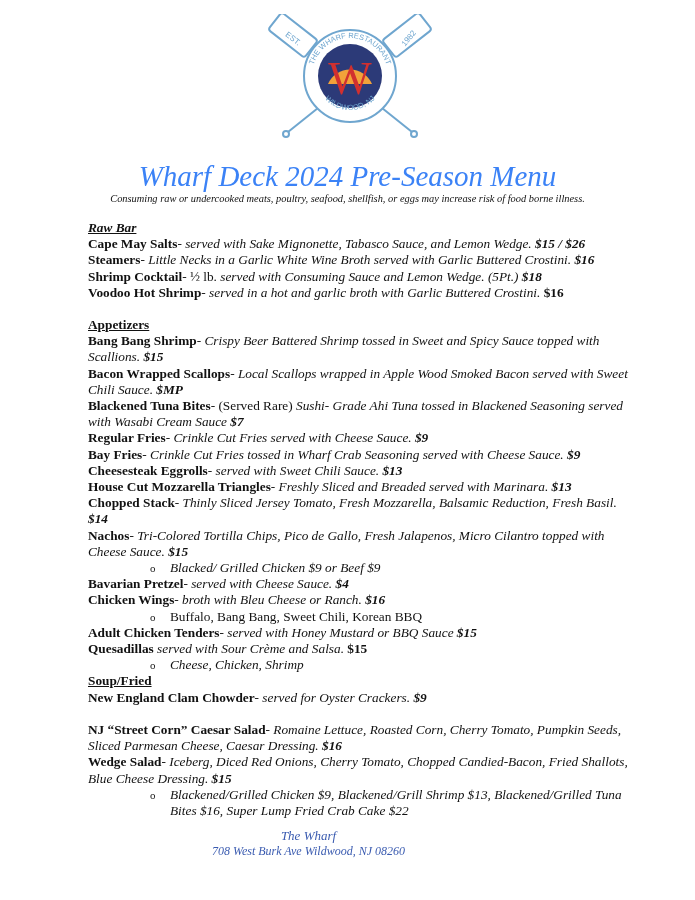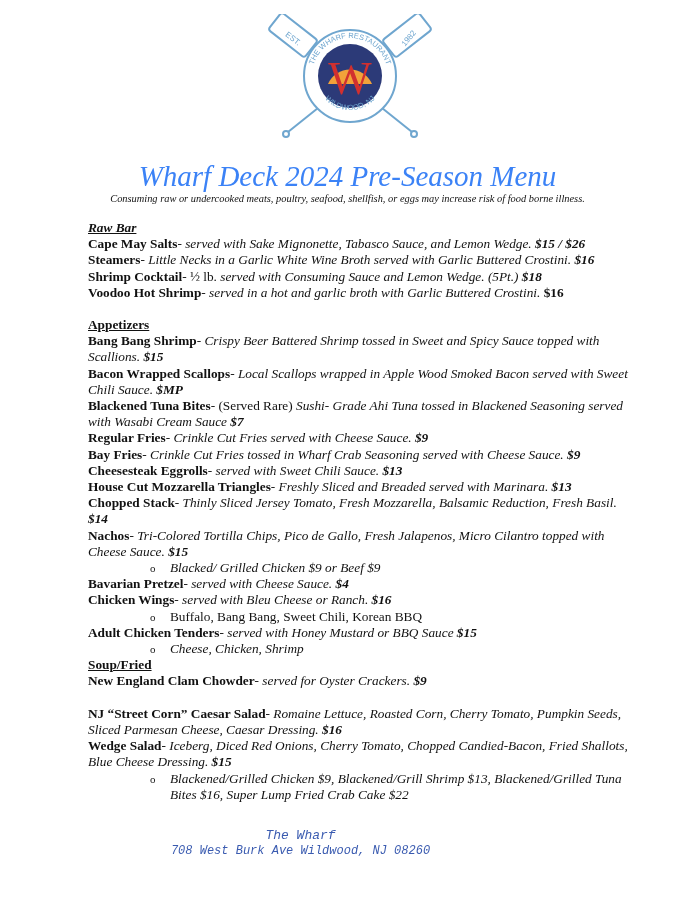--- a/index.html
+++ b/index.html
@@ -14,21 +14,21 @@
   .item .name { font-weight:bold; }
   .item .desc { font-style:italic; }
   .item .plain { font-style:normal; }
   .item .price { font-weight:bold; font-style:italic; }
   .item .price.upright { font-style:normal; }
   .u { font-style:normal; }
   .gap { height:16px; }
   .sub { position:relative; padding-left:82px; }
   .sub .bullet { position:absolute; left:62px; top:0; font-size:11px; font-style:normal; }
   .sub.italic { font-style:italic; }
-  .footer { position:absolute; left:0; width:601px; top:828px; text-align:center; font-family:Liberation Mono, monospace; color:#3a5bb0; font-style:italic; }
+  .footer { position:absolute; left:8px; width:601px; top:828px; text-align:center; font-family:Liberation Serif, serif; color:#3a5bb0; font-style:italic; }
   .footer .fname { font-size:13px; line-height:16px; }
   .footer .faddr { font-size:12px; line-height:15px; }
 </style>
 </head>
 <body>
 
 <div class="logo">
   <svg width="176" height="126" viewBox="0 0 176 126" xmlns="http://www.w3.org/2000/svg">
     <g stroke="#6fa6cf" stroke-width="2" fill="#ffffff">
 
@@ -74,23 +74,24 @@
   <div class="item"><span class="name">Bacon Wrapped Scallops</span><span class="desc">- Local Scallops wrapped in Apple Wood Smoked Bacon served with Sweet Chili Sauce. </span><span class="price">$MP</span></div>
   <div class="item"><span class="name">Blackened Tuna Bites</span><span class="plain">- </span><span class="u">(Served Rare)</span><span class="desc"> Sushi- Grade Ahi Tuna tossed in Blackened Seasoning served with Wasabi Cream Sauce </span><span class="price">$7</span></div>
   <div class="item"><span class="name">Regular Fries</span><span class="desc">- Crinkle Cut Fries served with Cheese Sauce. </span><span class="price">$9</span></div>
   <div class="item"><span class="name">Bay Fries</span><span class="desc">- Crinkle Cut Fries tossed in Wharf Crab Seasoning served with Cheese Sauce. </span><span class="price">$9</span></div>
   <div class="item"><span class="name">Cheesesteak Eggrolls</span><span class="desc">- served with Sweet Chili Sauce. </span><span class="price">$13</span></div>
   <div class="item"><span class="name">House Cut Mozzarella Triangles</span><span class="desc">- Freshly Sliced and Breaded served with Marinara. </span><span class="price">$13</span></div>
   <div class="item"><span class="name">Chopped Stack</span><span class="desc">- Thinly Sliced Jersey Tomato, Fresh Mozzarella, Balsamic Reduction, Fresh Basil. </span><span class="price">$14</span></div>
   <div class="item"><span class="name">Nachos</span><span class="desc">- Tri-Colored Tortilla Chips, Pico de Gallo, Fresh Jalapenos, Micro Cilantro topped with Cheese Sauce. </span><span class="price">$15</span></div>
   <div class="item sub italic"><span class="bullet">o</span><span>Blacked/ Grilled Chicken $9 or Beef $9</span></div>
   <div class="item"><span class="name">Bavarian Pretzel</span><span class="desc">- served with Cheese Sauce. </span><span class="price">$4</span></div>
-  <div class="item"><span class="name">Chicken Wings</span><span class="desc">- served with Bleu Cheese or Ranch. </span><span class="price">$16</span></div>
+  <div class="item"><span class="name">Chicken Wings</span><span class="desc">- broth with Bleu Cheese or Ranch. </span><span class="price">$16</span></div>
   <div class="item sub"><span class="bullet">o</span><span>Buffalo, Bang Bang, Sweet Chili, Korean BBQ</span></div>
   <div class="item"><span class="name">Adult Chicken Tenders</span><span class="desc">- served with Honey Mustard or BBQ Sauce </span><span class="price">$15</span></div>
+  <div class="item"><span class="name">Quesadillas</span><span class="desc"> served with Sour Crème and Salsa. </span><span class="price upright">$15</span></div>
   <div class="item sub italic"><span class="bullet">o</span><span>Cheese, Chicken, Shrimp</span></div>
 
   <div class="sec-head">Soup/Fried</div>
   <div class="item"><span class="name">New England Clam Chowder</span><span class="desc">- served for Oyster Crackers. </span><span class="price">$9</span></div>
   <div class="gap"></div>
   <div class="item"><span class="name">NJ “Street Corn” Caesar Salad</span><span class="desc">- Romaine Lettuce, Roasted Corn, Cherry Tomato, Pumpkin Seeds, Sliced Parmesan Cheese, Caesar Dressing. </span><span class="price">$16</span></div>
   <div class="item"><span class="name">Wedge Salad</span><span class="desc">- Iceberg, Diced Red Onions, Cherry Tomato, Chopped Candied-Bacon, Fried Shallots, Blue Cheese Dressing. </span><span class="price">$15</span></div>
   <div class="item sub italic"><span class="bullet">o</span><span>Blackened/Grilled Chicken $9, Blackened/Grill Shrimp $13, Blackened/Grilled Tuna Bites $16, Super Lump Fried Crab Cake $22</span></div>
 </div>
 

